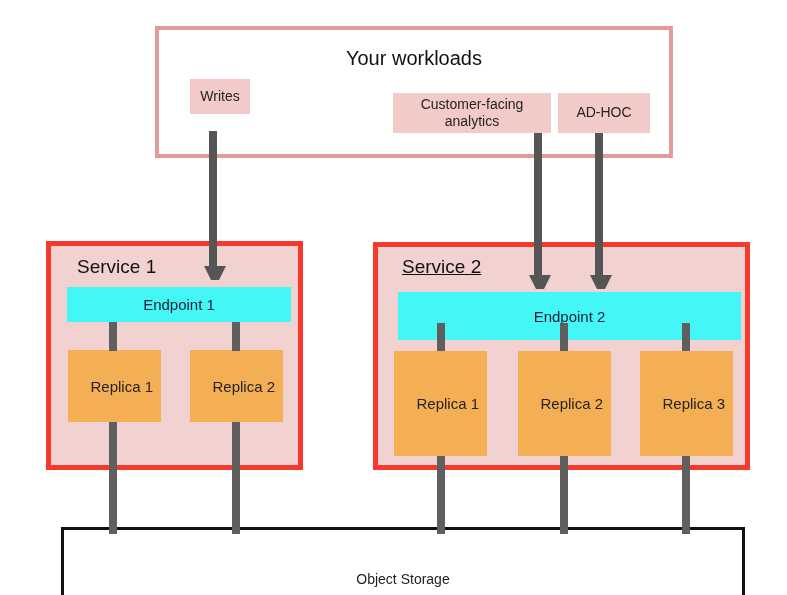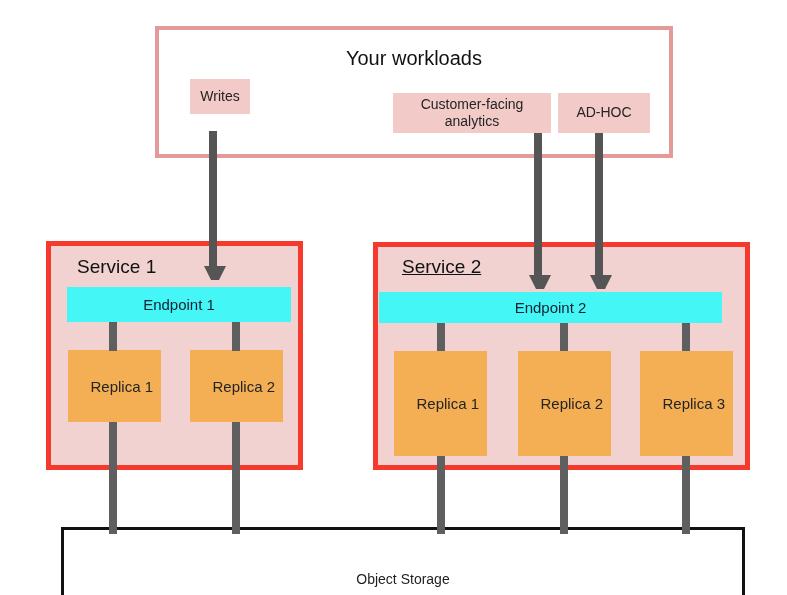--- a/index.html
+++ b/index.html
@@ -89,21 +89,21 @@
     position: absolute;
     background: #45f6f6;
     color: #123;
     font-size: 15px;
     display: flex;
     align-items: center;
     justify-content: center;
     z-index: 3;
   }
   .service1 .endpoint-bar { left: 16px; top: 41px; width: 224px; height: 35px; }
-  .service2 .endpoint-bar { left: 1px; top: 45px; width: 343px; height: 31px; }
+  .service2 .endpoint-bar { left: 20px; top: 45px; width: 343px; height: 48px; }
 
   .replica-box {
     position: absolute;
     background: #f4ae53;
     color: #242424;
     font-size: 15px;
     display: flex;
     align-items: center;
     justify-content: flex-end;
     z-index: 3;

